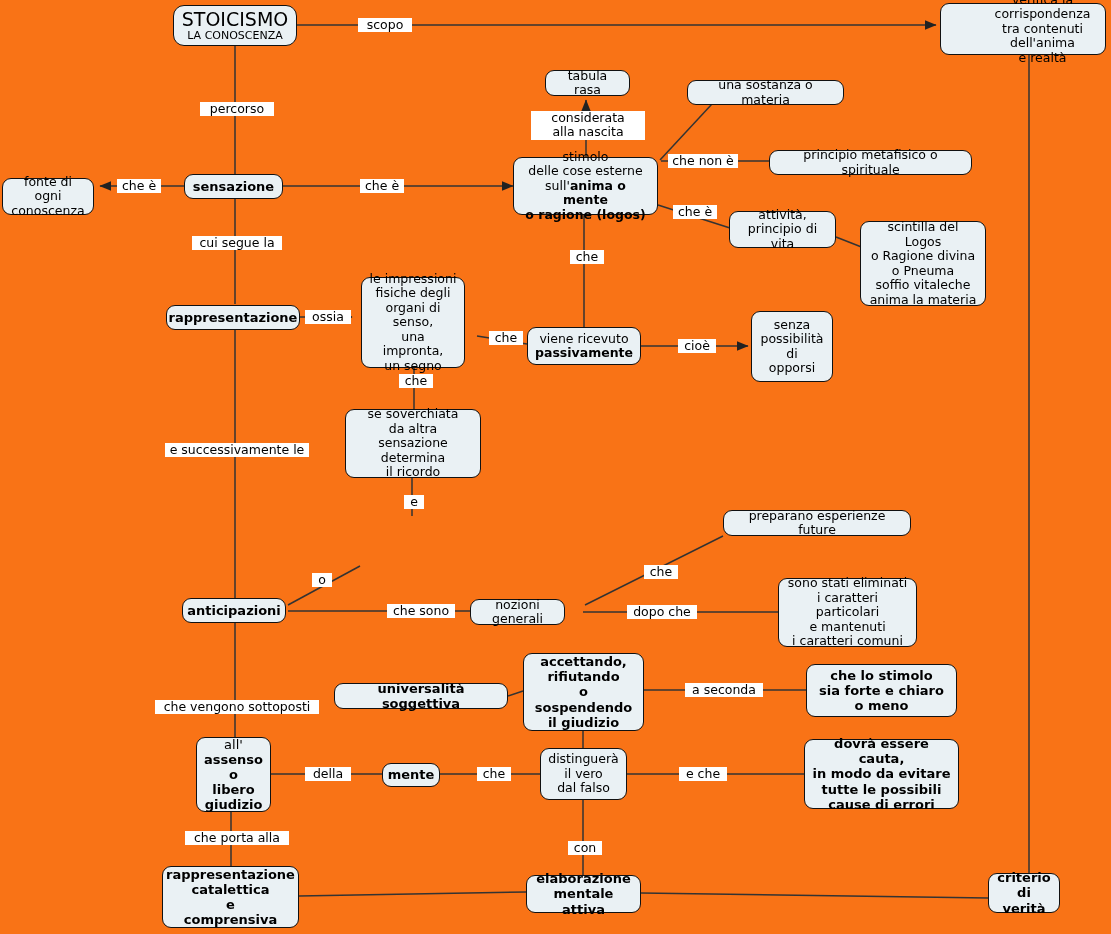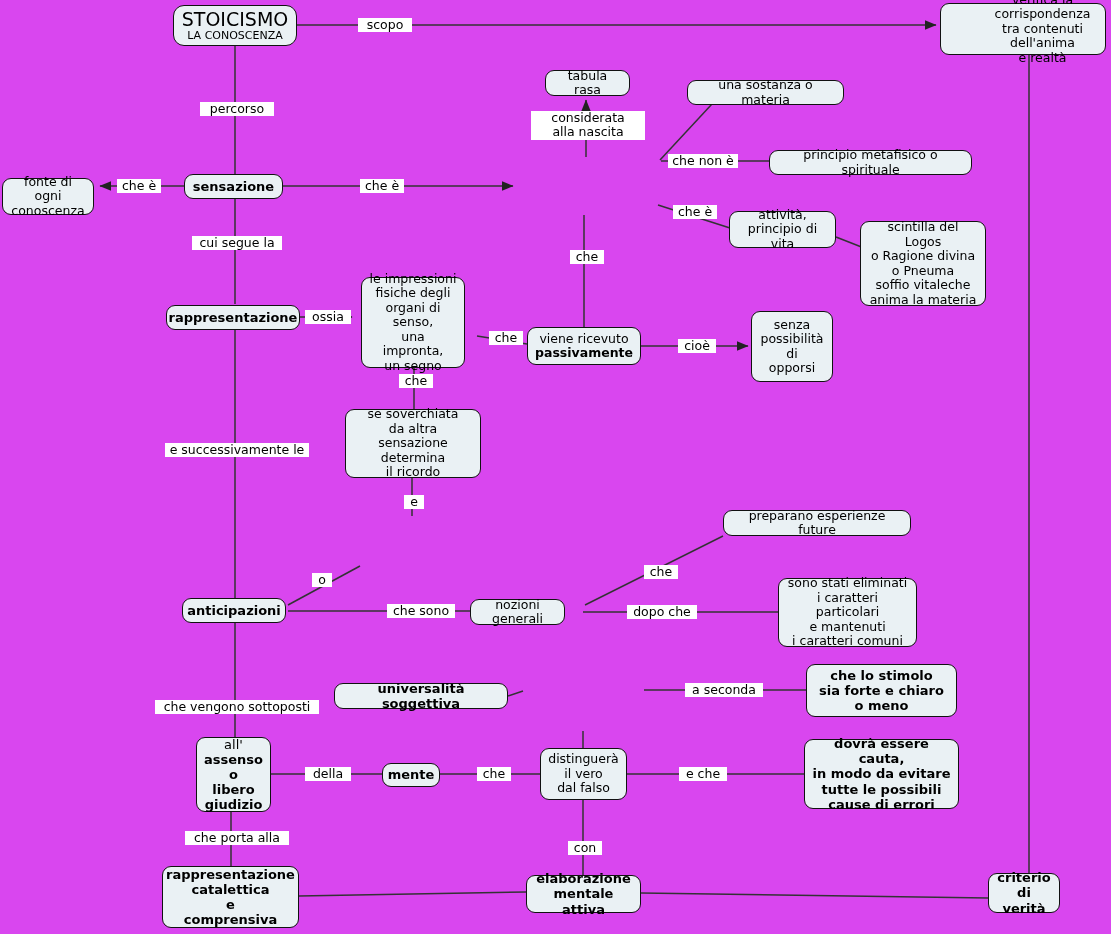--- a/index.html
+++ b/index.html
@@ -1,17 +1,17 @@
 <!DOCTYPE html>
 <html><head>
 <meta charset="utf-8">
 <style>
   html,body{margin:0;padding:0;background:#ffffff;}
   body{font-family:"DejaVu Sans","Liberation Sans",sans-serif;}
-  #canvas{position:relative;width:1111px;height:934px;background:#d946ef;overflow:hidden;}
+  #canvas{position:relative;width:1111px;height:934px;background:#f97316;overflow:hidden;}
   #edges{position:absolute;left:0;top:0;width:1111px;height:934px;}
   .node{
     position:absolute;
     box-sizing:border-box;
     background:#eaf1f4;
     border:1.6px solid #111111;
     border-radius:9px;
     display:flex;
     align-items:center;
     justify-content:center;
@@ -130,20 +130,23 @@
 
   <div class="node" style="left:545px;top:70px;width:85px;height:26px;font-size:12.5px;">tabula rasa</div>
 
   <div class="node" style="left:687px;top:80px;width:157px;height:25px;font-size:12.5px;">una sostanza o materia</div>
 
   <div class="node" style="left:2px;top:170px;width:92px;height:37px;font-size:12.5px;margin-top:8px;">fonte di ogni
 conoscenza</div>
 
   <div class="node b" style="left:184px;top:174px;width:99px;height:25px;font-size:13px;">sensazione</div>
 
+  <div class="node" style="left:513px;top:157px;width:145px;height:58px;font-size:12.5px;">
+    <span class="mixed">stimolo<br>delle cose esterne<br>sull'<b>anima o mente</b><br><b>o ragione (logos)</b></span>
+  </div>
 
   <div class="node" style="left:769px;top:150px;width:203px;height:25px;font-size:12.5px;">principio metafisico o spirituale</div>
 
   <div class="node" style="left:729px;top:211px;width:107px;height:37px;font-size:12.5px;">attività,
 principio di vita</div>
 
   <div class="node" style="left:860px;top:221px;width:126px;height:85px;font-size:12.5px;">scintilla del Logos
 o Ragione divina
 o Pneuma
 soffio vitaleche
@@ -178,20 +181,24 @@
 
   <div class="node" style="left:470px;top:599px;width:95px;height:26px;font-size:12.5px;">nozioni generali</div>
 
   <div class="node" style="left:778px;top:578px;width:139px;height:69px;font-size:12.5px;">sono stati eliminati
 i caratteri particolari
 e mantenuti
 i caratteri comuni</div>
 
   <div class="node b" style="left:334px;top:683px;width:174px;height:26px;font-size:13px;">universalità soggettiva</div>
 
+  <div class="node b" style="left:523px;top:653px;width:121px;height:78px;font-size:13px;">accettando,
+rifiutando
+o sospendendo
+il giudizio</div>
 
   <div class="node b" style="left:806px;top:664px;width:151px;height:53px;font-size:13px;">che lo stimolo
 sia forte e chiaro
 o meno</div>
 
   <div class="node" style="left:196px;top:737px;width:75px;height:75px;font-size:13px;">
     <span class="mixed">all'<br><b>assenso</b><br><b>o</b><br><b>libero</b><br><b>giudizio</b></span>
   </div>
 
   <div class="node b" style="left:382px;top:763px;width:58px;height:24px;font-size:13px;">mente</div>

